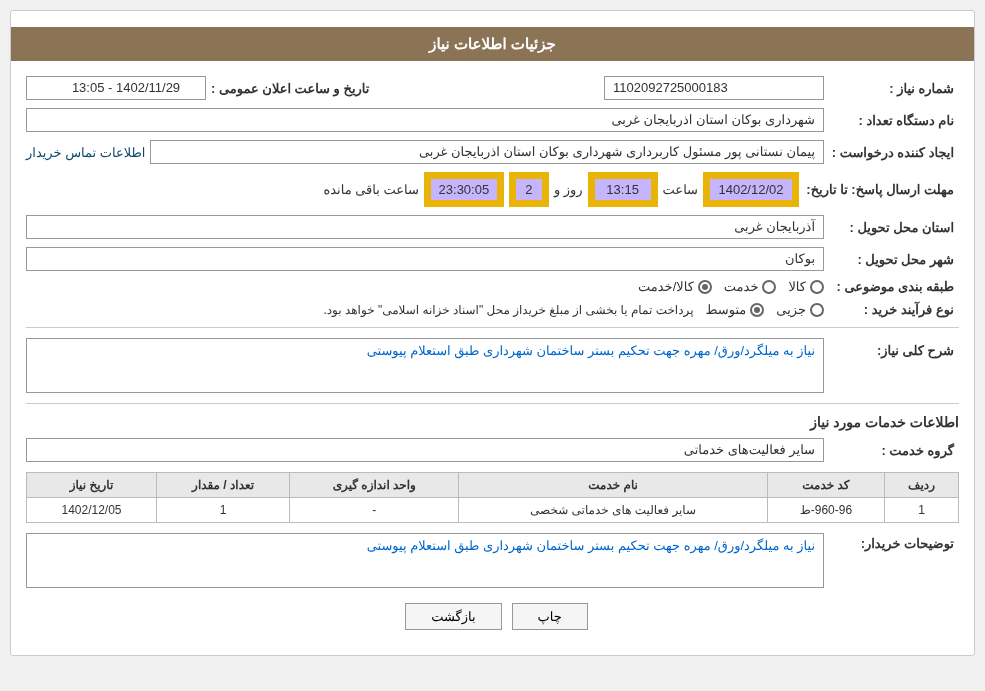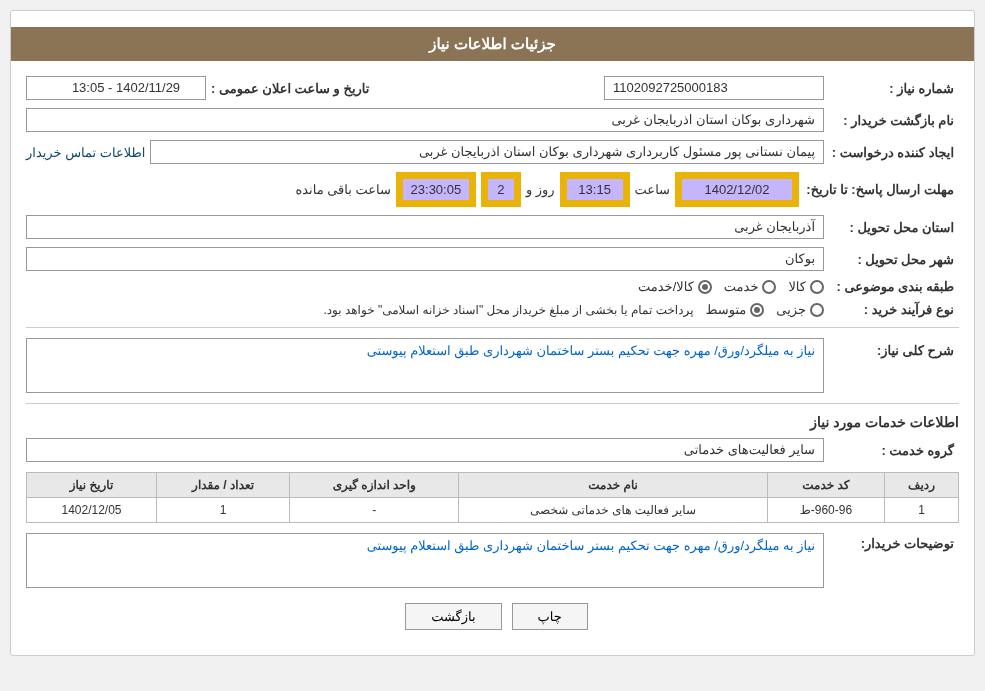--- a/index.html
+++ b/index.html
@@ -199,33 +199,33 @@
 
       <div class="form-row">
         <span class="field-label">شماره نیاز :</span>
         <div class="field-value" style="max-width:220px; text-align:left; direction:ltr;">1102092725000183</div>
         <span style="flex:1;"></span>
         <span class="field-label" style="min-width:160px;">تاریخ و ساعت اعلان عمومی :</span>
         <div class="field-value" style="max-width:180px; text-align:center;padding-left:28px;">1402/11/29 - 13:05</div>
       </div>
 
       <div class="form-row">
-        <span class="field-label">نام بازگشت خریدار :</span>
+        <span class="field-label">نام دستگاه تعداد :</span>
         <div class="field-value">شهرداری بوکان استان اذربایجان غربی</div>
       </div>
 
       <div class="form-row">
         <span class="field-label">ایجاد کننده درخواست :</span>
         <div class="field-value">پیمان نستانی پور مسئول کاربرداری شهرداری بوکان استان اذربایجان غربی</div>
         <span class="link-text">اطلاعات تماس خریدار</span>
       </div>
 
       <div class="form-row">
         <span class="field-label" style="min-width:155px;">مهلت ارسال پاسخ: تا تاریخ:</span>
-        <div class="input-box" style="width:124px;">1402/12/02</div>
+        <div class="input-box" style="width:96px;">1402/12/02</div>
         <span>ساعت</span>
         <div class="input-box" style="width:70px;">13:15</div>
         <span>روز و</span>
         <div class="input-box" style="width:40px;">2</div>
         <div class="input-box" style="width:80px;">23:30:05</div>
         <span>ساعت باقی مانده</span>
       </div>
 
       <div class="form-row">
         <span class="field-label">استان محل تحویل :</span>

